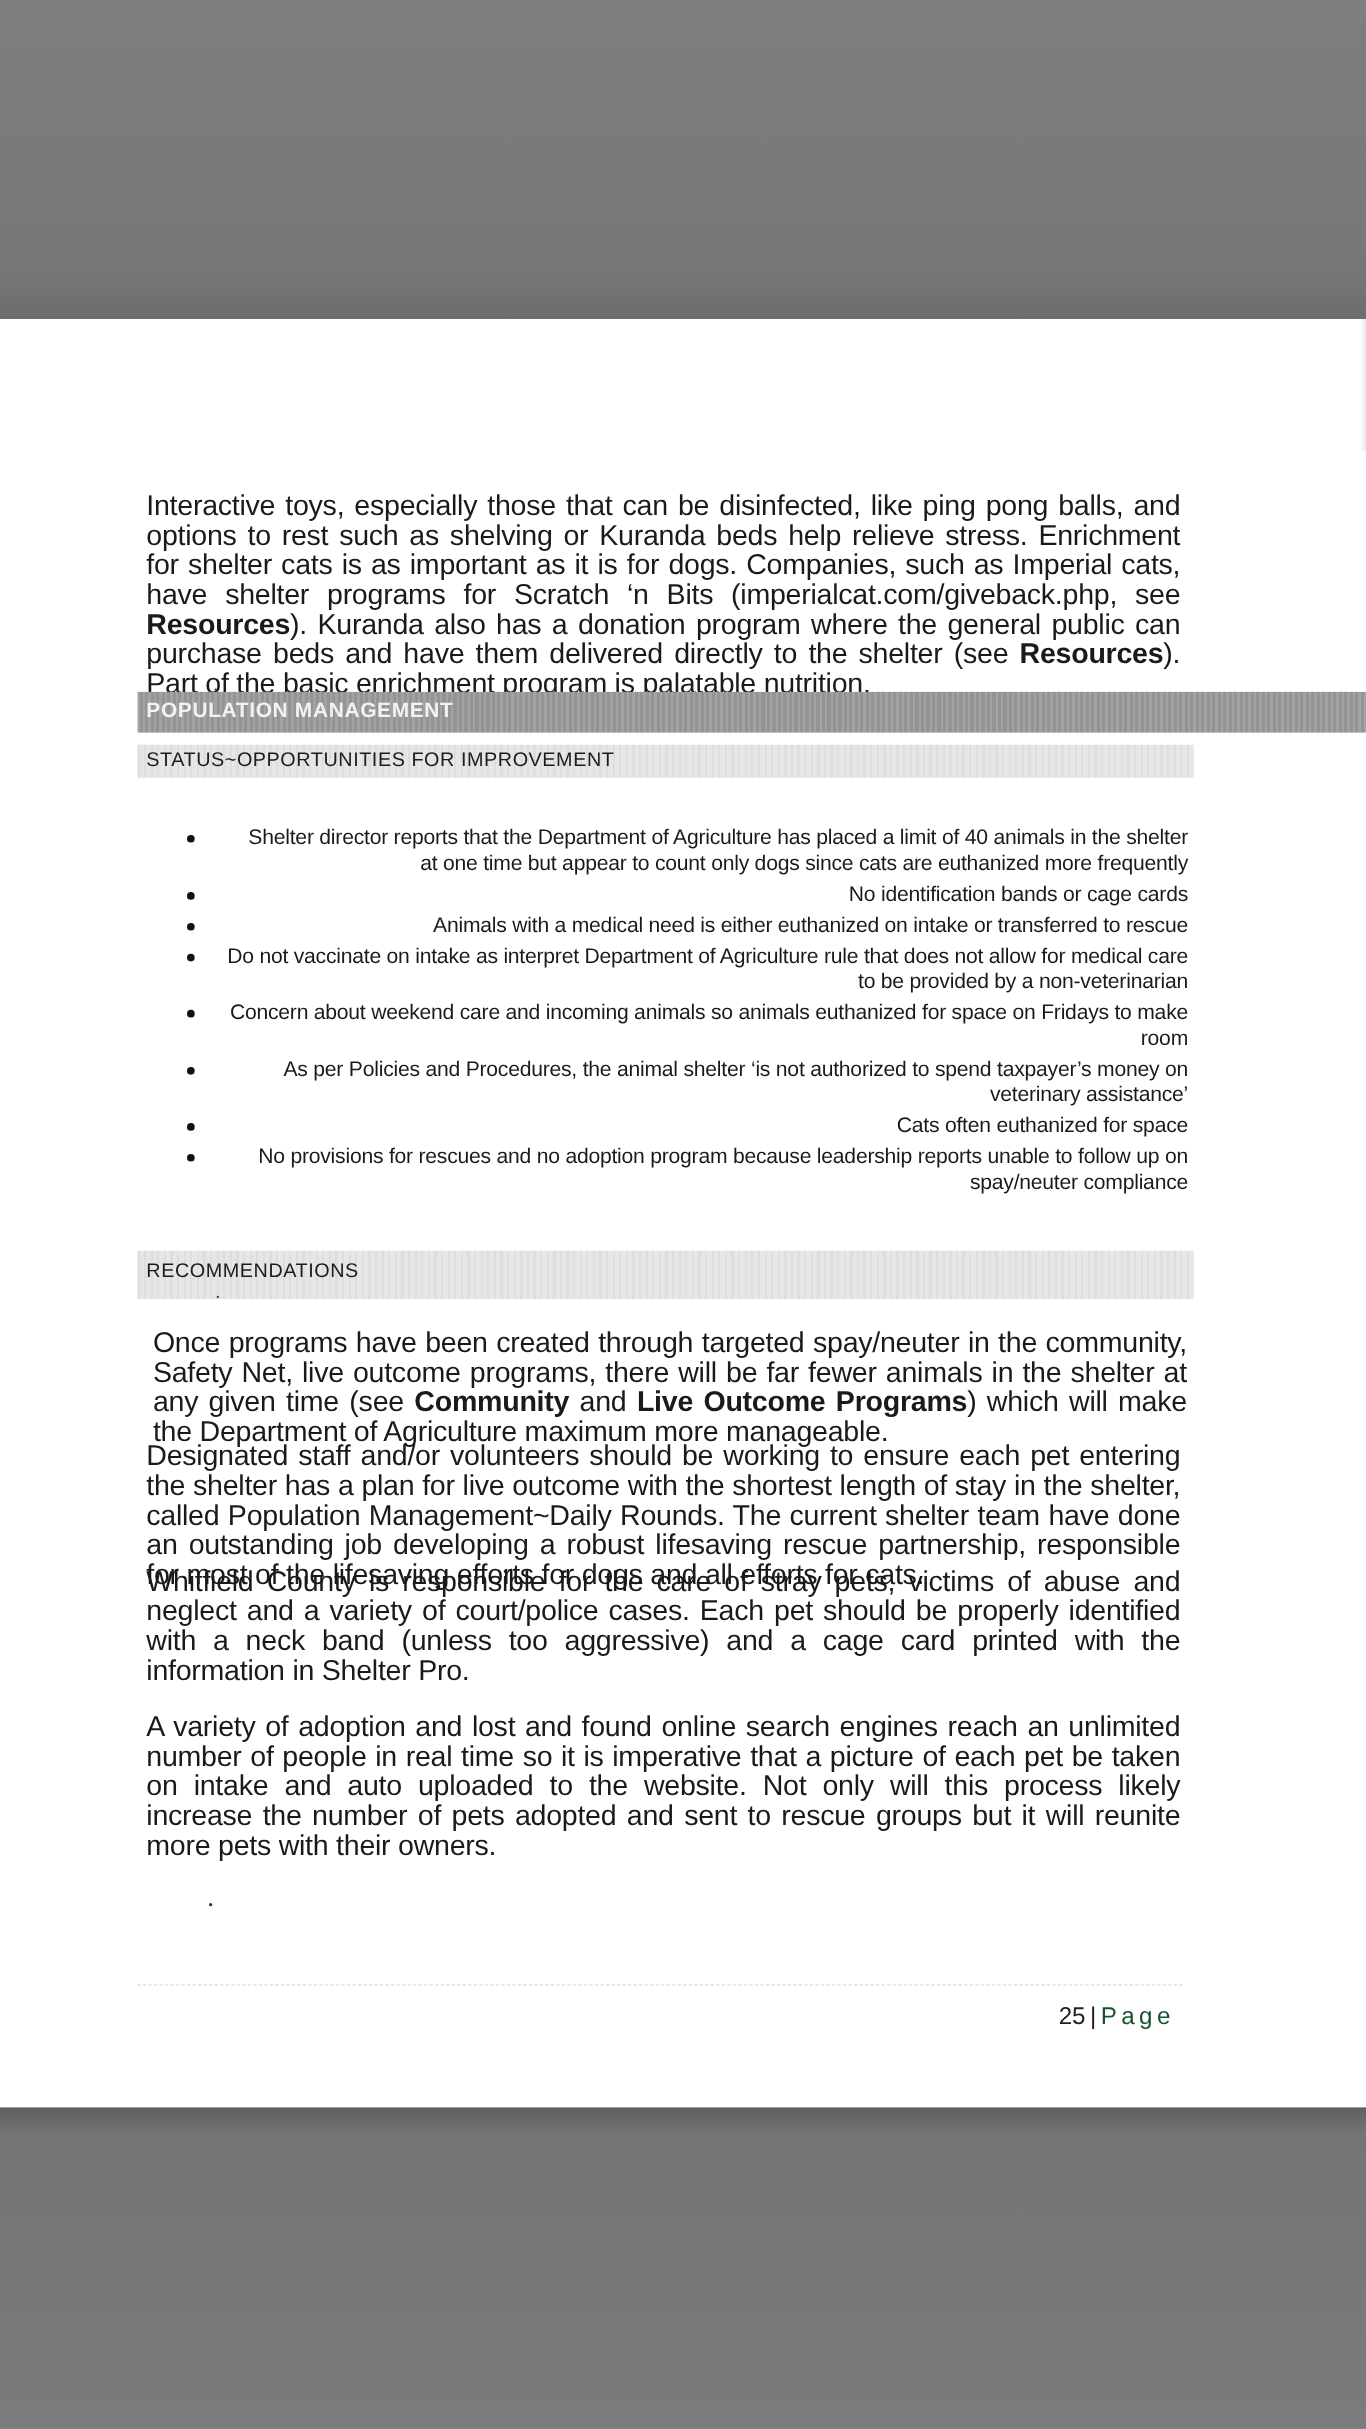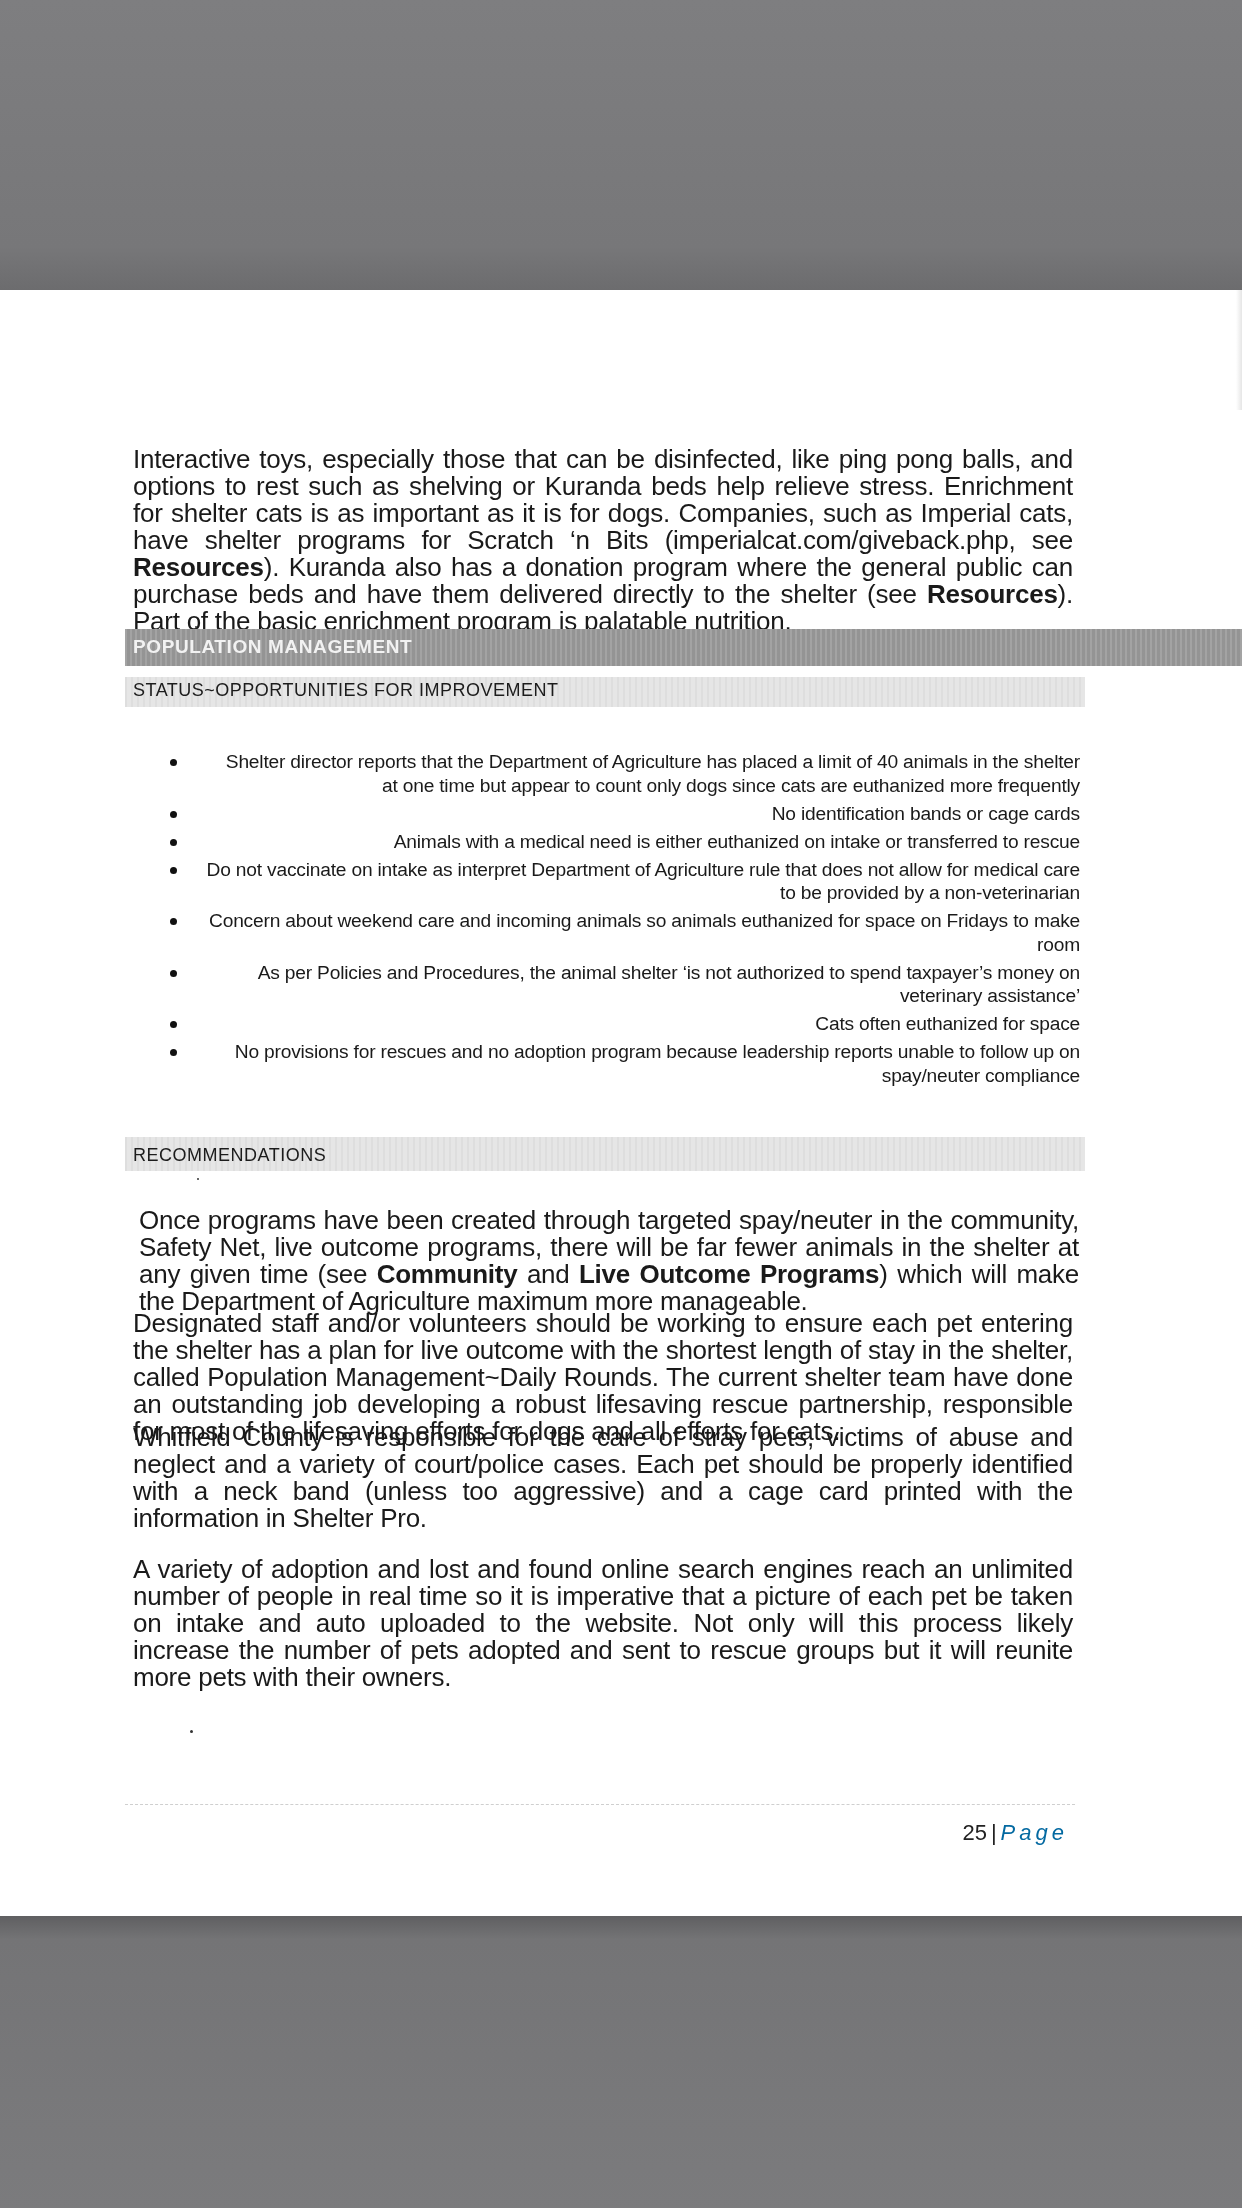--- a/index.html
+++ b/index.html
@@ -111,23 +111,22 @@
       border-top: 1px dashed #cfcfcf;
     }
     .page-number {
       position: absolute;
       right: 174px; top: 1530px;
       font-size: 22px;
       color: #222;
     }
     .page-number .sep { margin: 0 4px; }
     .page-number .word {
-      color: #0369a1;
+      color: #14532d;
       letter-spacing: 4px;
-      font-style: italic;
     }
     .speck {
       position: absolute;
       width: 3px; height: 3px;
       border-radius: 50%;
       background: #333;
     }
   </style>
 </head>
 <body>
@@ -153,21 +152,21 @@
     <li class="bullet-item"><span class="bullet-dot"></span><span>Shelter director reports that the Department of Agriculture has placed a limit of 40 animals in the shelter at one time but appear to count only dogs since cats are euthanized more frequently</span></li>
     <li class="bullet-item"><span class="bullet-dot"></span><span>No identification bands or cage cards</span></li>
     <li class="bullet-item"><span class="bullet-dot"></span><span>Animals with a medical need is either euthanized on intake or transferred to rescue</span></li>
     <li class="bullet-item"><span class="bullet-dot"></span><span>Do not vaccinate on intake as interpret Department of Agriculture rule that does not allow for medical care to be provided by a non-veterinarian</span></li>
     <li class="bullet-item"><span class="bullet-dot"></span><span>Concern about weekend care and incoming animals so animals euthanized for space on Fridays to make room</span></li>
     <li class="bullet-item"><span class="bullet-dot"></span><span>As per Policies and Procedures, the animal shelter ‘is not authorized to spend taxpayer’s money on veterinary assistance’</span></li>
     <li class="bullet-item"><span class="bullet-dot"></span><span>Cats often euthanized for space</span></li>
     <li class="bullet-item"><span class="bullet-dot"></span><span>No provisions for rescues and no adoption program because leadership reports unable to follow up on spay/neuter compliance</span></li>
   </ul>
 
-  <div class="band-light" style="top:847px; height:34px;">
+  <div class="band-light" style="top:847px; height:44px;">
     <span class="band-light-label">RECOMMENDATIONS</span>
   </div>
 
   <div class="speck" style="left:197px; top:888px; width:2px; height:2px;"></div>
 
   <p class="para" style="top:911px; margin:6px;"><span>Once programs have been created through targeted spay/neuter in the community, Safety Net, live outcome programs, there will be far fewer animals in the shelter at any given time (see </span><b>Community</b><span> and </span><b>Live Outcome Programs</b><span>) which will make the Department of Agriculture maximum more manageable.</span></p>
   <p class="para" style="top:1020px; margin:0;"><span>Designated staff and/or volunteers should be working to ensure each pet entering the shelter has a plan for live outcome with the shortest length of stay in the shelter, called Population Management~Daily Rounds. The current shelter team have done an outstanding job developing a robust lifesaving rescue partnership, responsible for most of the lifesaving efforts for dogs and all efforts for cats.</span></p>
   <p class="para" style="top:1134px; margin:0;"><span>Whitfield County is responsible for the care of stray pets, victims of abuse and neglect and a variety of court/police cases. Each pet should be properly identified with a neck band (unless too aggressive) and a cage card printed with the information in Shelter Pro.</span></p>
   <p class="para" style="top:1266px; margin:0;"><span>A variety of adoption and lost and found online search engines reach an unlimited number of people in real time so it is imperative that a picture of each pet be taken on intake and auto uploaded to the website. Not only will this process likely increase the number of pets adopted and sent to rescue groups but it will reunite more pets with their owners.</span></p>
 

